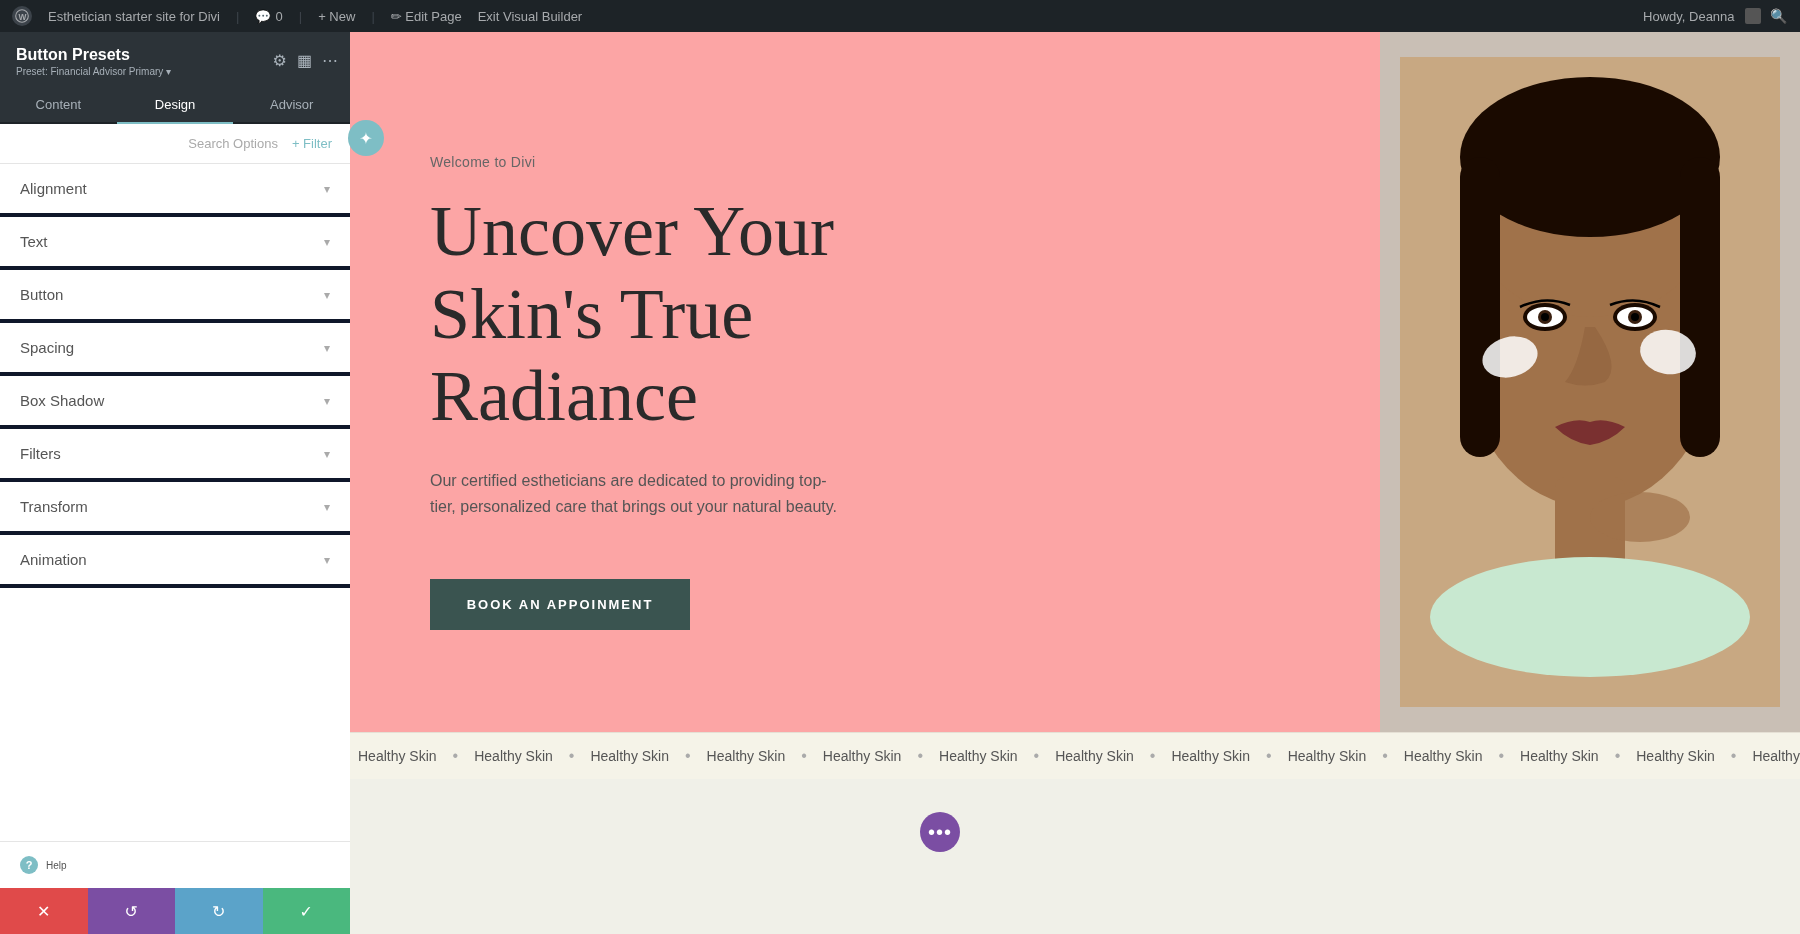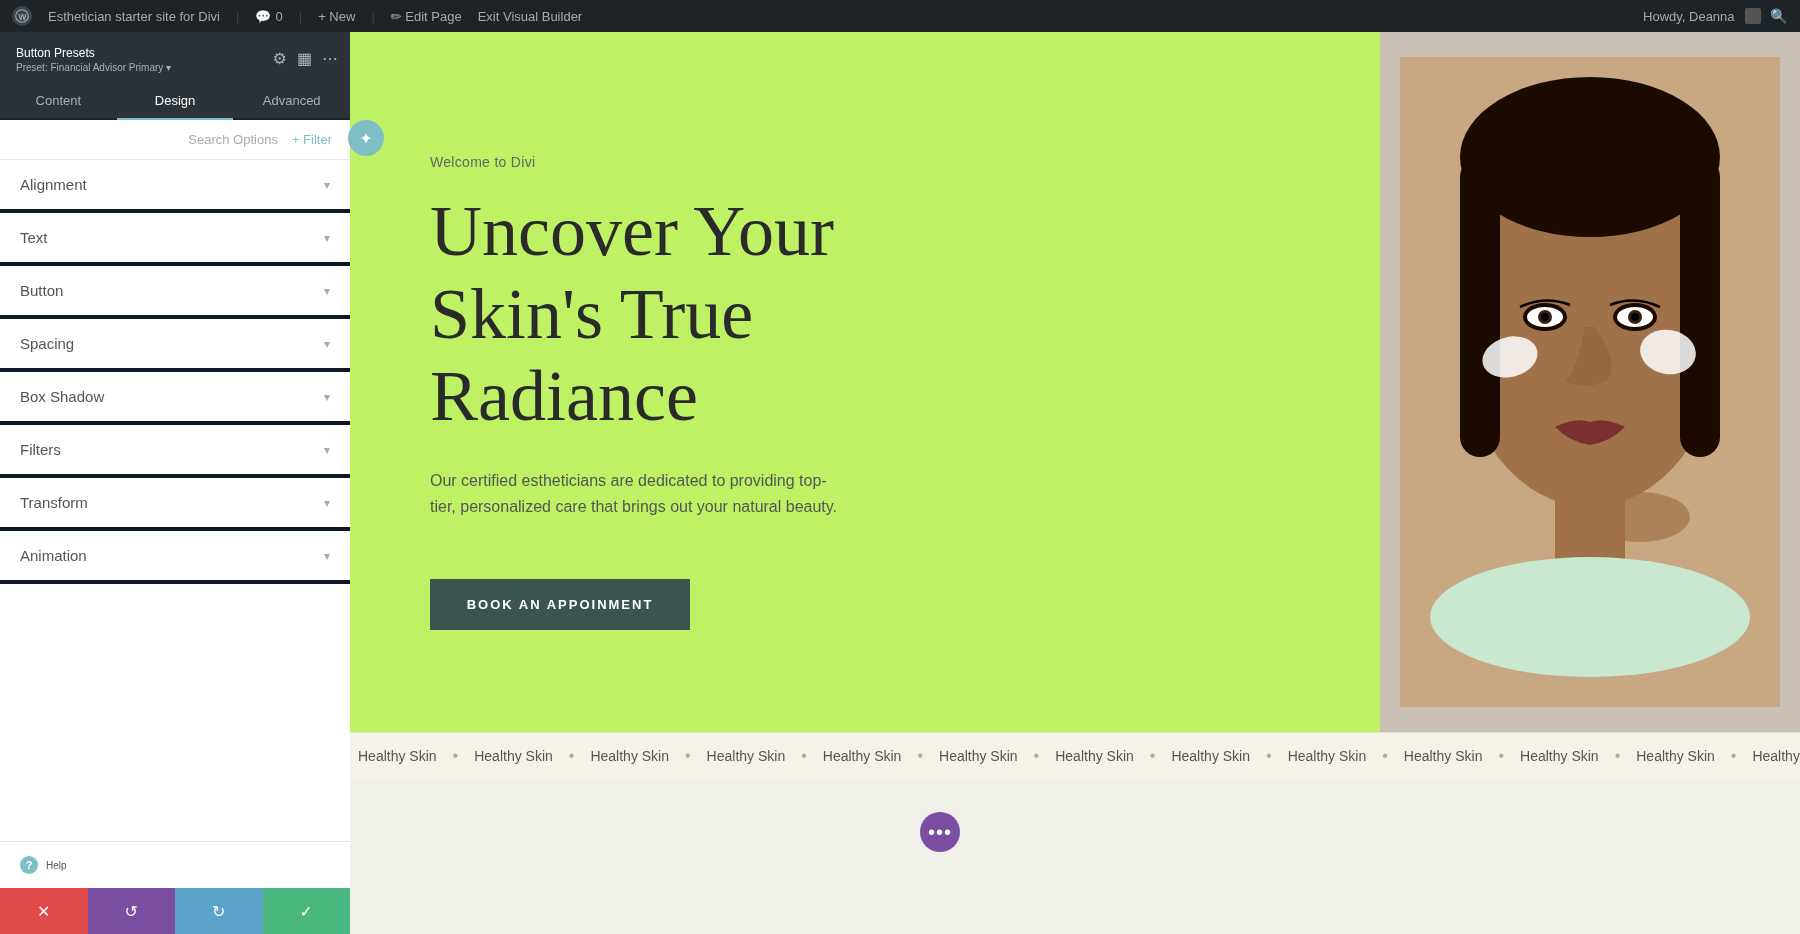--- a/index.html
+++ b/index.html
@@ -74,22 +74,22 @@
     }
 
     
     .panel-header {
       background: #2c3338;
       color: #fff;
       padding: 14px 16px 10px;
       position: relative;
     }
     .panel-header .title {
-      font-size: 12px;
-      font-weight: 400;
+      font-size: 16px;
+      font-weight: 700;
       color: #fff;
     }
     .panel-header .subtitle {
       font-size: 10px;
       color: #a7b0b8;
       margin-top: 2px;
     }
     .panel-header .header-icons {
       position: absolute;
       right: 12px;
@@ -237,21 +237,21 @@
     }
 
     
     .page-content {
       min-height: 900px;
       position: relative;
     }
 
     
     .hero-section {
-      background: #bef264;
+      background: #fca5a5;
       display: flex;
       min-height: 700px;
       position: relative;
     }
     .hero-left {
       flex: 1;
       padding: 80px 60px 60px 80px;
       display: flex;
       flex-direction: column;
       justify-content: center;
@@ -381,21 +381,21 @@
       <div class="header-icons">
         <span class="header-icon">⚙</span>
         <span class="header-icon">▦</span>
         <span class="header-icon">⋯</span>
       </div>
     </div>
 
     <div class="panel-tabs">
       <div class="panel-tab">Content</div>
       <div class="panel-tab active">Design</div>
-      <div class="panel-tab">Advanced</div>
+      <div class="panel-tab">Advisor</div>
     </div>
 
     <div class="panel-search">
       <input type="text" placeholder="Search Options" style="">
       <button class="filter-btn">+ Filter</button>
     </div>
 
     <div class="settings-list">
       <div class="settings-item">
         <span class="item-label">Alignment</span>

